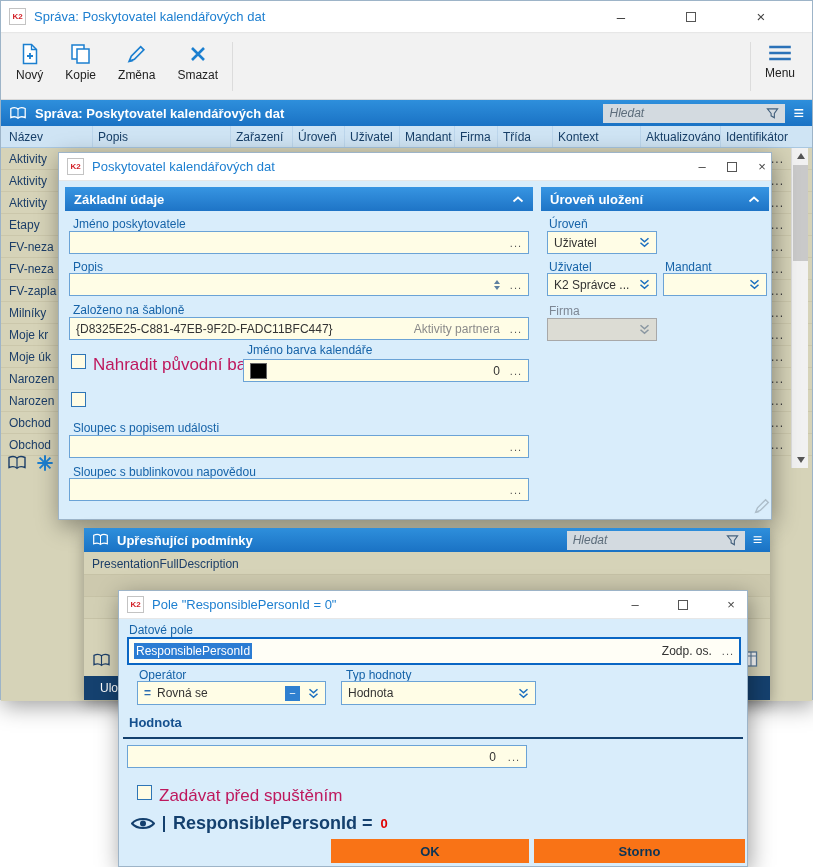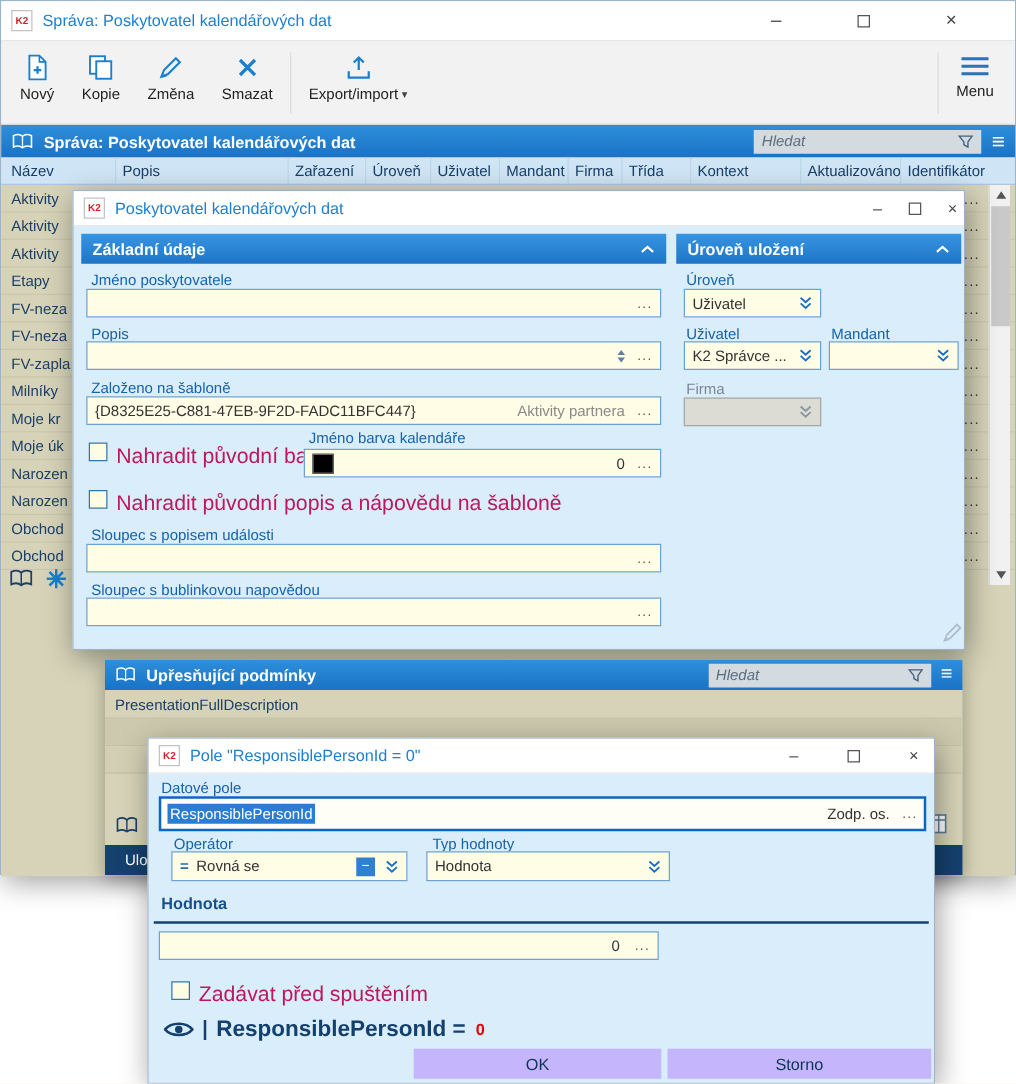--- a/index.html
+++ b/index.html
@@ -68,21 +68,21 @@
   #panel3{position:absolute;left:84px;top:528px;width:686px;height:172px;background:#d6d3b8;box-shadow:0 4px 14px rgba(0,0,0,.3)}
   .prow{position:absolute;left:0;right:0;height:22px;display:flex;align-items:center;font-size:12px;color:#1c3e68;border-bottom:1px solid #c6c2a6;padding-left:8px}
   .navybar{position:absolute;left:0;right:0;height:24px;background:#15416f;color:#fff;font-size:12px;display:flex;align-items:center;padding:0 16px}
 
   
   .focusfld{position:absolute;background:#fffef6;border:2px solid #0a66c4;height:24px;display:flex;align-items:center;font-size:12px;color:#333;padding:12px 5px;gap:6px}
   .sel{background:#2b7cd3;color:#fff;padding:1px 2px;white-space:nowrap}
   .bluebox{width:15px;height:15px;background:#2f80d0;color:#fff;display:flex;align-items:center;justify-content:center;font-size:11px;flex:0 0 auto}
   .navline{position:absolute;border-top:2px solid #14406e}
   .sectitle{position:absolute;font-size:13px;font-weight:bold;color:#14508e}
-  .cyanbtn{position:absolute;height:24px;background:#c4b5fd;color:#0d3455;font-size:13px;font-weight:400;display:flex;align-items:center;justify-content:center}
+  .cyanbtn{position:absolute;height:24px;background:#f97316;color:#0d3455;font-size:13px;font-weight:700;display:flex;align-items:center;justify-content:center}
   .preview{position:absolute;display:flex;align-items:center;gap:8px}
   .pvbar{width:2px;height:16px;background:#14406e}
   .pvname{font-size:18px;font-weight:bold;color:#14406e;white-space:nowrap}
   .pvval{font-size:13px;font-weight:bold;color:#e00000}
   svg{display:block}
 </style>
 </head>
 <body>
 
 <div id="root">
@@ -121,30 +121,20 @@
           </svg>
         <span>Změna</span>
       </div>
       <div class="tbtn">
         <svg width="20" height="22" viewBox="0 0 20 20">
             <path d="M4 4 L16 16 M16 4 L4 16" stroke="#1b7fd0" stroke-width="2.6"></path>
           </svg>
         <span>Smazat</span>
       </div>
       <div class="vsep"></div>
-      <div class="tbtn">
-        <svg width="22" height="22" viewBox="0 0 22 22">
-            <path d="M3 14 V19 H19 V14" fill="none" stroke="#1b7fd0" stroke-width="1.8"></path>
-            <path d="M11 3 V13 M7 7 L11 3 L15 7" fill="none" stroke="#1b7fd0" stroke-width="1.8"></path>
-          </svg>
-        <span class="tl">
-            <span>Export/import</span>
-            <span class="caret">▾</span>
-          </span>
-      </div>
       <div class="vsep" style="margin-left:auto"></div>
       <div class="tbtn">
         <svg width="24" height="20" viewBox="0 0 20 14">
             <path d="M1 2 H19 M1 7 H19 M1 12 H19" stroke="#2b72b8" stroke-width="2"></path>
           </svg>
         <span>Menu</span>
       </div>
     </div>
 
     <div class="bluebar" style="left:0;right:0;top:99px;height:26px">
@@ -302,21 +292,20 @@
       <div class="cb" style="left:12px;top:173px"></div>
       <div class="cblbl" style="left:34px;top:174px">Nahradit původní barvu ...</div>
       <div class="lbl" style="left:188px;top:162px">Jméno barva kalendáře</div>
       <div class="fld" style="left:184px;top:178px;width:286px">
         <span class="swatch"></span>
         <span style="margin-left:auto">0</span>
         <span class="ell" style="margin-left:4px">...</span>
       </div>
 
       <div class="cb" style="left:12px;top:211px"></div>
-      <div class="cblbl" style="left:34px;top:212px">Nahradit původní popis a nápovědu na šabloně</div>
 
       <div class="lbl" style="left:14px;top:240px">Sloupec s popisem události</div>
       <div class="fld" style="left:10px;top:254px;width:460px">
         <span class="ell">...</span>
       </div>
 
       <div class="lbl" style="left:14px;top:284px">Sloupec s bublinkovou napovědou</div>
       <div class="fld" style="left:10px;top:297px;width:460px">
         <span class="ell">...</span>
       </div>

